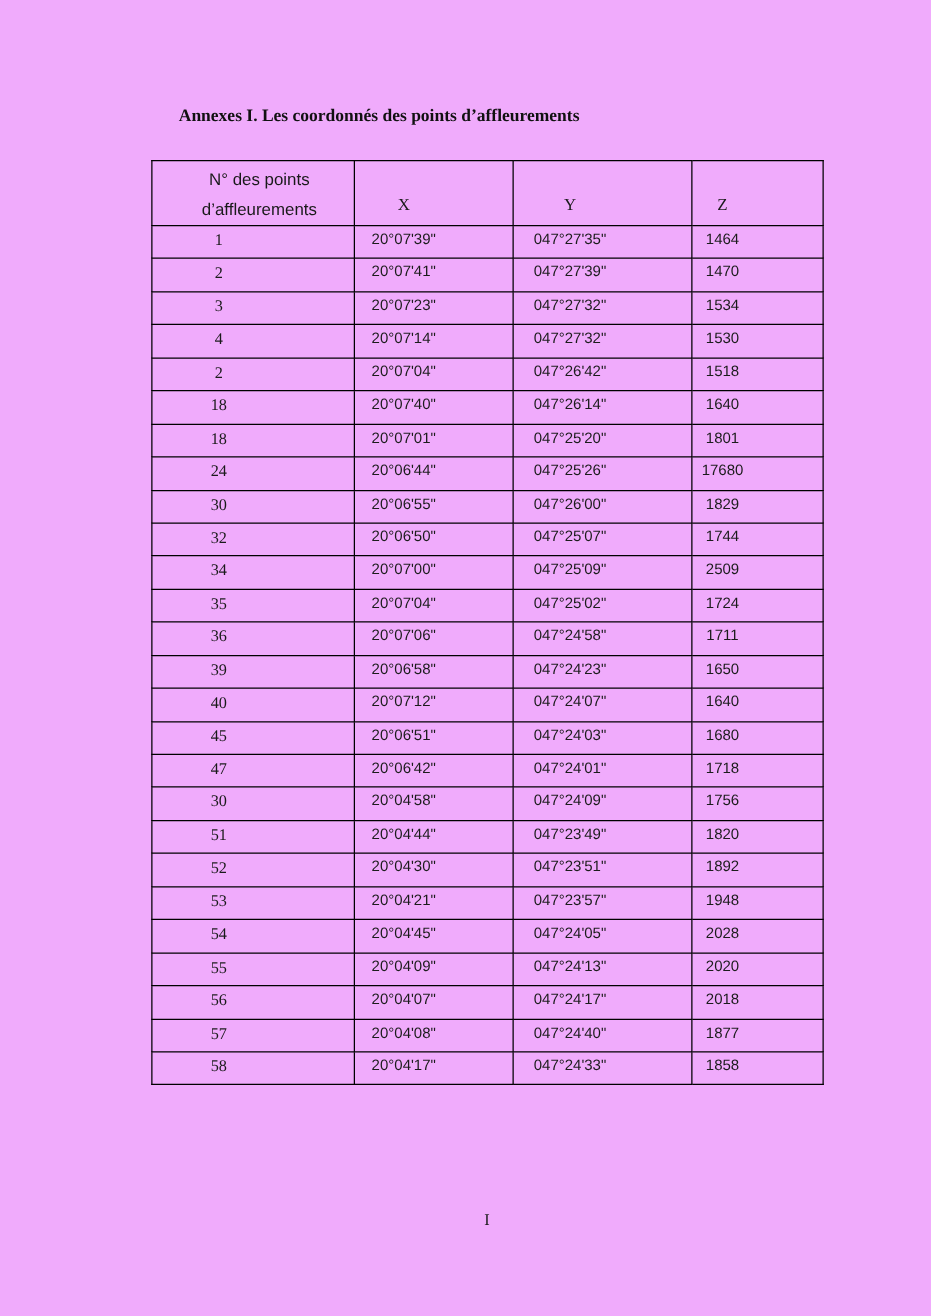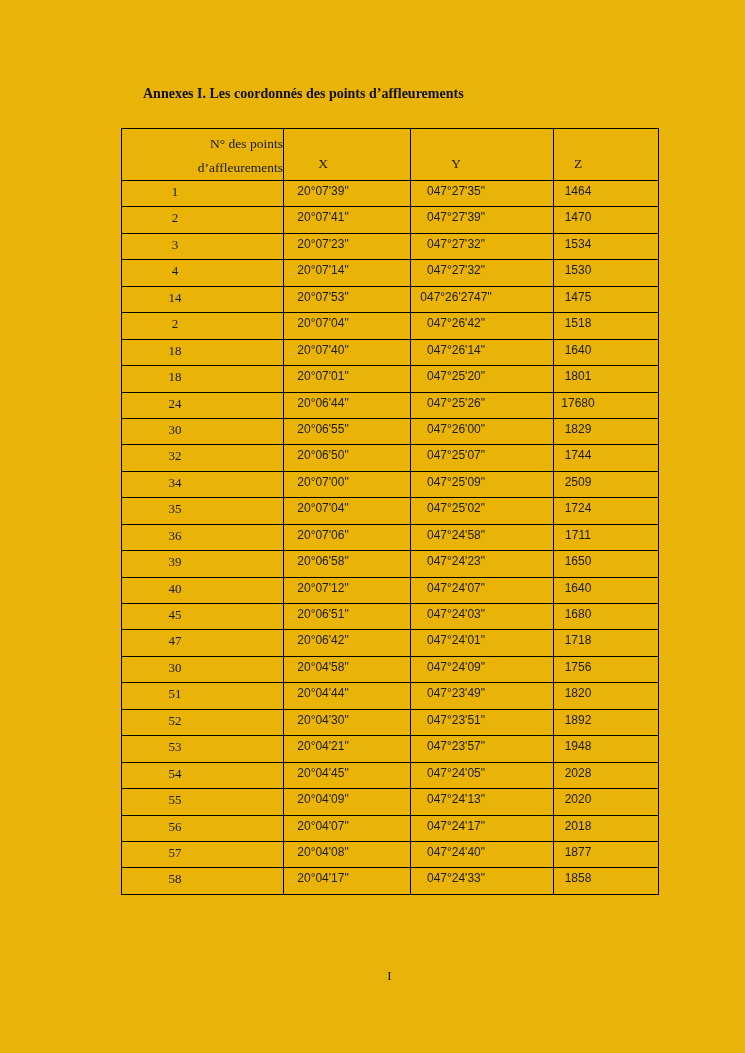--- a/index.html
+++ b/index.html
@@ -4,21 +4,21 @@
 <style>
   html, body {
     margin: 0;
     padding: 0;
     background: #ffffff;
   }
   .page {
     position: relative;
     width: 745px;
     height: 1053px;
-    background: #eab308;
+    background: #f0abfc;
     color: #1a1a1a;
     font-family: "Liberation Serif", serif;
     overflow: hidden;
   }
   .title {
     position: absolute;
     left: 143px;
     top: 86px;
     font-family: "Liberation Serif", serif;
     font-size: 14px;
@@ -40,24 +40,24 @@
   table.coords col.w4 { width: 105px; }
   table.coords th, table.coords td {
     border: 1px solid #000000;
     margin: 0;
     overflow: hidden;
     white-space: nowrap;
   }
   
   tr.head-row { height: 50px; }
   th.points-head {
-    font-family: Liberation Serif, serif;
+    font-family: Liberation Sans, sans-serif;
     font-size: 13.5px;
     font-weight: normal;
-    text-align: right;
+    text-align: center;
     vertical-align: top;
     padding: 3px 0 0 10px;
     line-height: 24px;
   }
   th.axis-head {
     font-family: "Liberation Serif", serif;
     font-size: 13.5px;
     font-weight: normal;
     text-align: center;
     vertical-align: bottom;
@@ -141,26 +141,20 @@
           <td class="c3">047°27'32"</td>
           <td class="c4">1534</td>
         </tr>
         <tr>
           <td class="c1">4</td>
           <td class="c2">20°07'14"</td>
           <td class="c3">047°27'32"</td>
           <td class="c4">1530</td>
         </tr>
         <tr>
-          <td class="c1">14</td>
-          <td class="c2">20°07'53"</td>
-          <td class="c3">047°26'2747"</td>
-          <td class="c4">1475</td>
-        </tr>
-        <tr>
           <td class="c1">2</td>
           <td class="c2">20°07'04"</td>
           <td class="c3">047°26'42"</td>
           <td class="c4">1518</td>
         </tr>
         <tr>
           <td class="c1">18</td>
           <td class="c2">20°07'40"</td>
           <td class="c3">047°26'14"</td>
           <td class="c4">1640</td>

